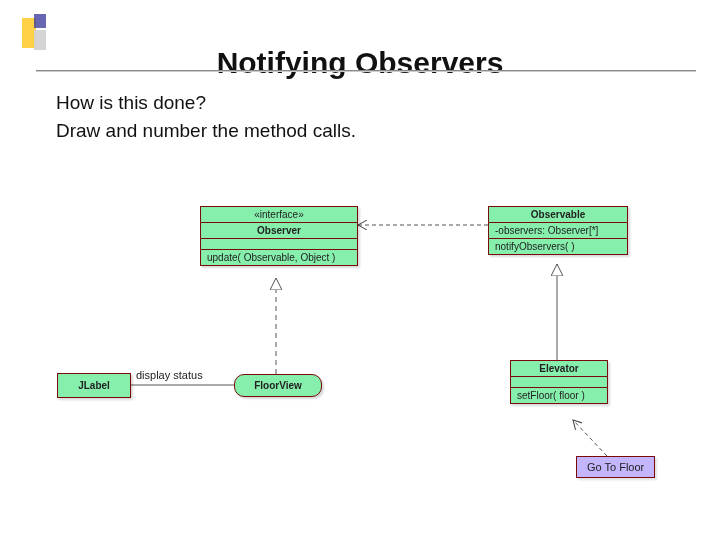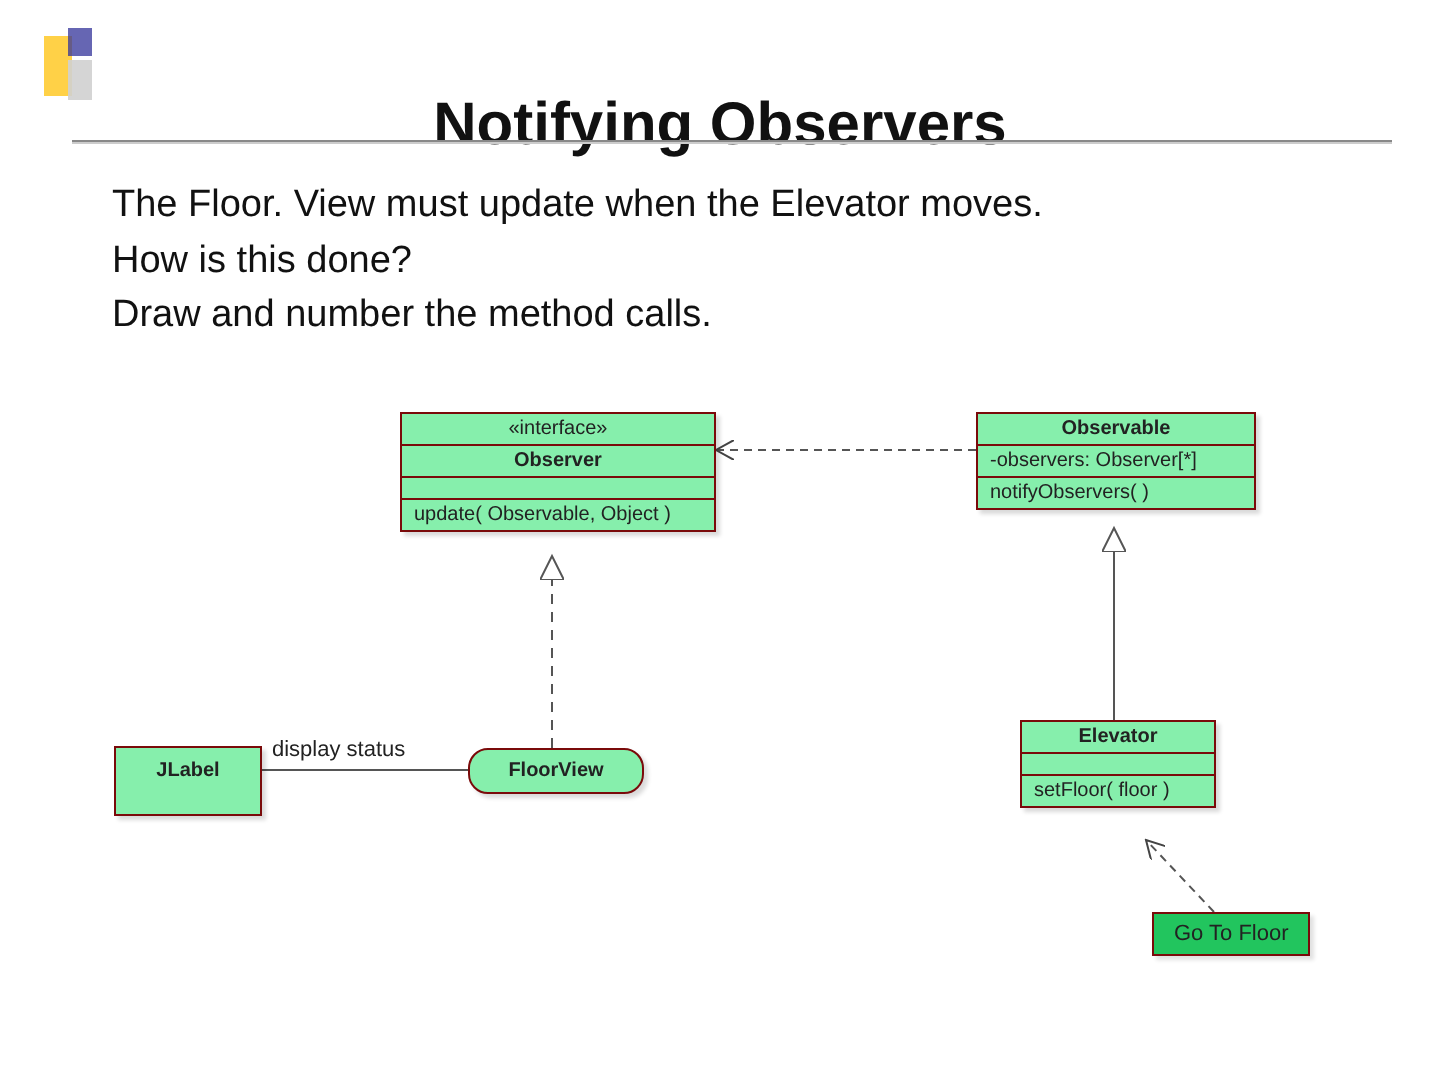--- a/index.html
+++ b/index.html
@@ -84,21 +84,21 @@
   .uml .name { font-weight: bold; text-align: center; }
   .uml .stereo { font-weight: normal; text-align: center; }
   .label-float {
     position: absolute;
     font-size: 11px;
     color: #222;
   }
   .btn-go {
     position: absolute;
     border: 1px solid #7a0a0a;
-    background: #22c55e;
+    background: #c4b5fd;
     font-size: 11px;
     padding: 4px 10px;
     color: #222;
     box-shadow: 2px 2px 2px rgba(0,0,0,0.12);
   }
   svg.connectors {
     position: absolute;
     left: 0; top: 0;
     width: 720px; height: 540px;
     pointer-events: none;
@@ -110,21 +110,20 @@
 <div class="logo">
   <div class="bar1"></div>
     <div class="bar2"></div>
     <div class="bar3"></div>
 </div>
 
 <h1 class="title">Notifying Observers</h1>
 <div class="rule"></div>
 
 <div class="body-text">
-  <p>The Floor. View must update when the Elevator moves.</p>
   <p>How is this done?</p>
   <p>Draw and number the method calls.</p>
 </div>
 
 <svg class="connectors">
   <defs>
     <marker id="holltri" markerWidth="14" markerHeight="12" refX="12" refY="6" orient="auto">
       <path d="M0,0 L12,6 L0,12 Z" fill="#fff" stroke="#555" stroke-width="1"></path>
     </marker>
     <marker id="openarr" markerWidth="10" markerHeight="10" refX="9" refY="5" orient="auto">
@@ -150,21 +149,21 @@
   <div class="compartment">update( Observable, Object )</div>
 </div>
 
 <div class="uml" style="left:488px; top:206px; width:138px;">
   <div class="compartment name">Observable</div>
   <div class="compartment">-observers: Observer[*]</div>
   <div class="compartment">notifyObservers( )</div>
 </div>
 
 <div class="uml" style="left:57px; top:373px; width:72px;">
-  <div class="compartment name" style="padding-top:6px;padding-bottom:16px;">JLabel</div>
+  <div class="compartment name" style="padding-top:6px;padding-bottom:6px;">JLabel</div>
 </div>
 
 <div class="uml" style="left:234px; top:374px; width:86px;border-radius:10px;">
   <div class="compartment name" style="padding-top:5px;padding-bottom:5px;">FloorView</div>
 </div>
 
 <div class="uml" style="left:510px; top:360px; width:96px;">
   <div class="compartment name">Elevator</div>
   <div class="compartment" style="min-height:6px;"></div>
   <div class="compartment">setFloor( floor )</div>

